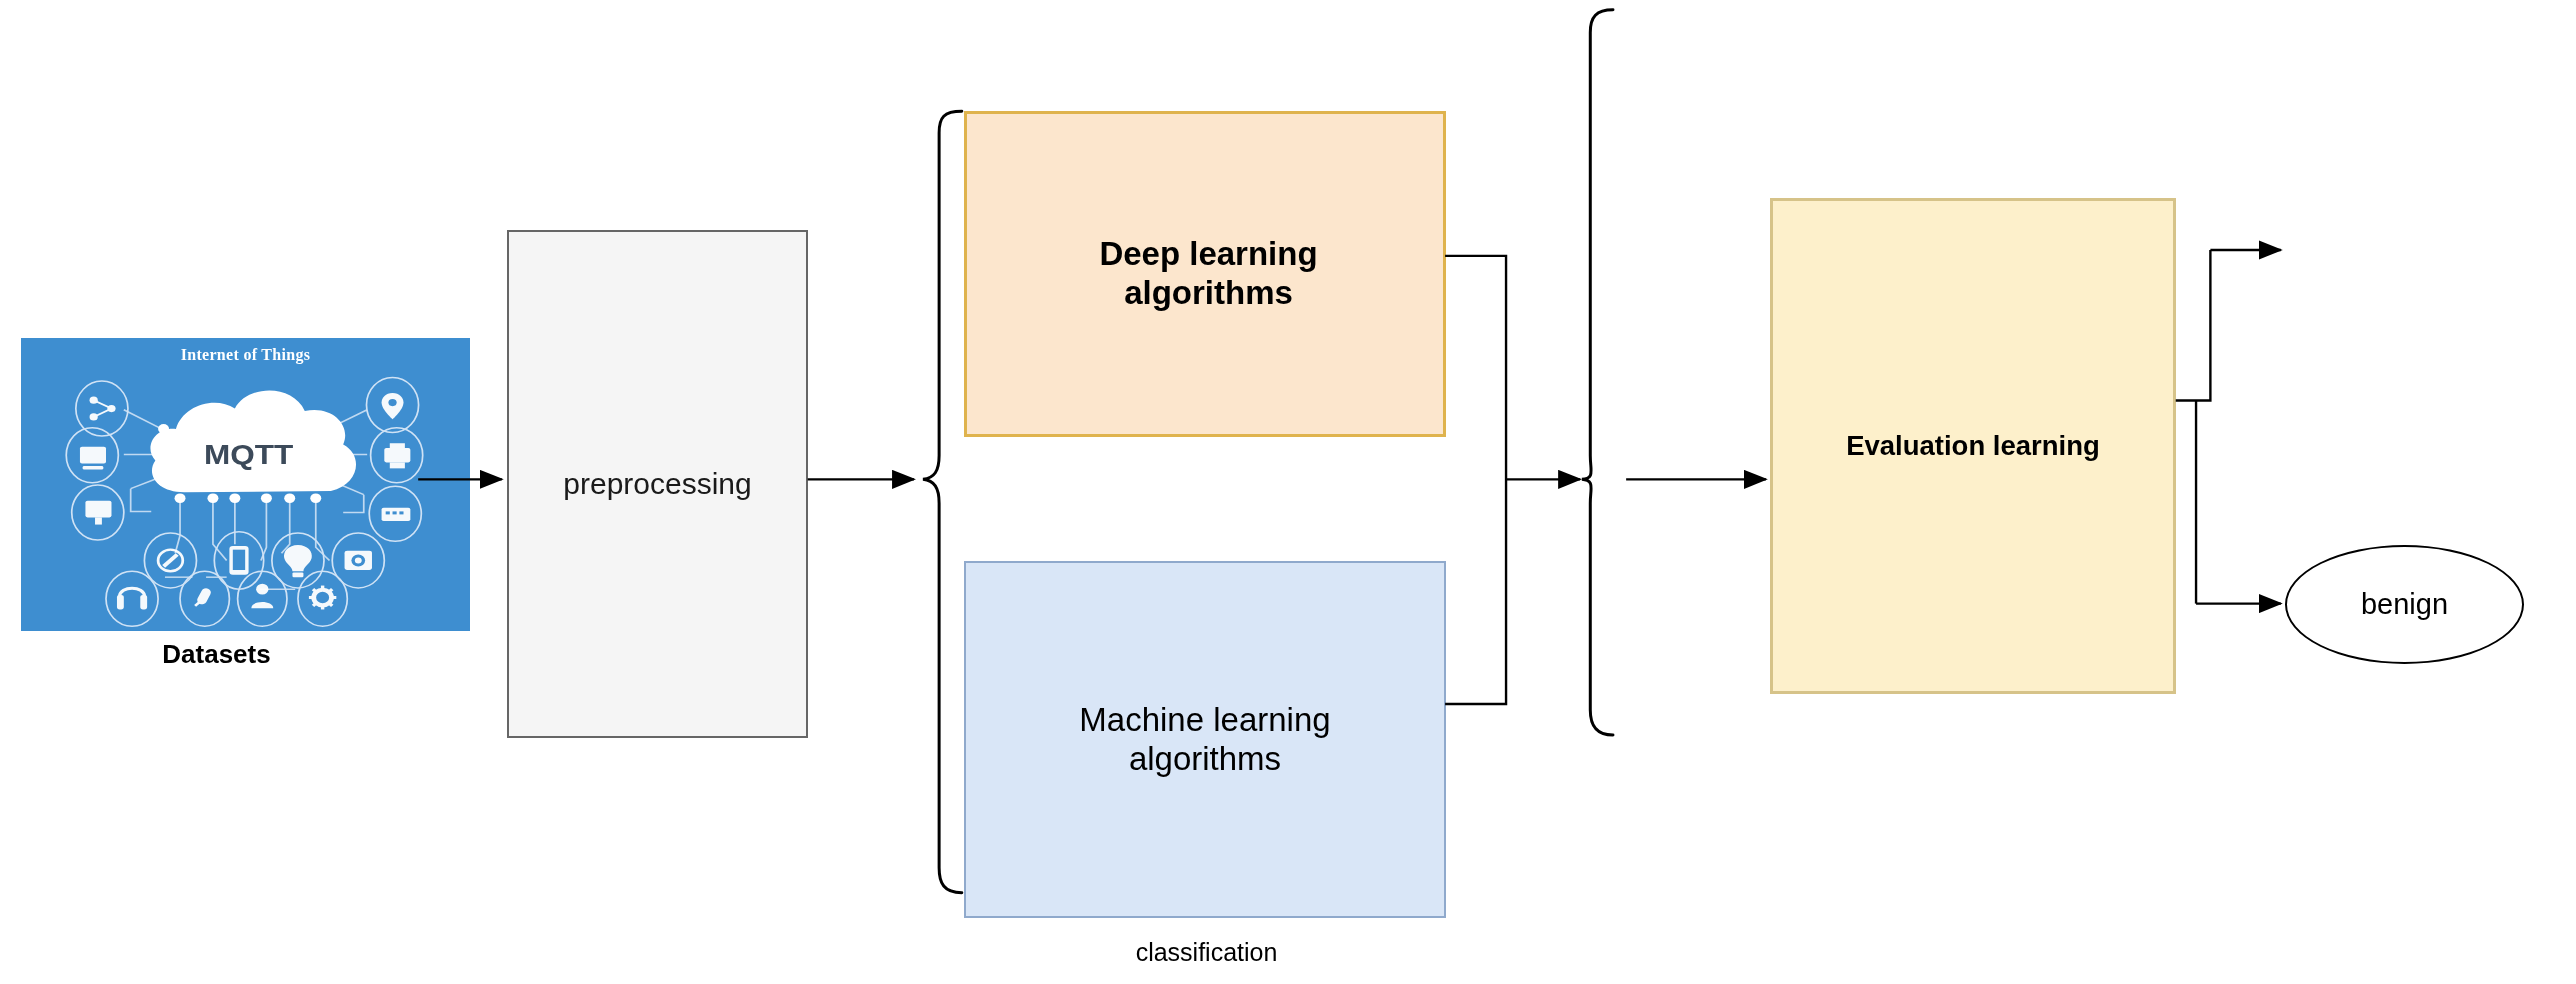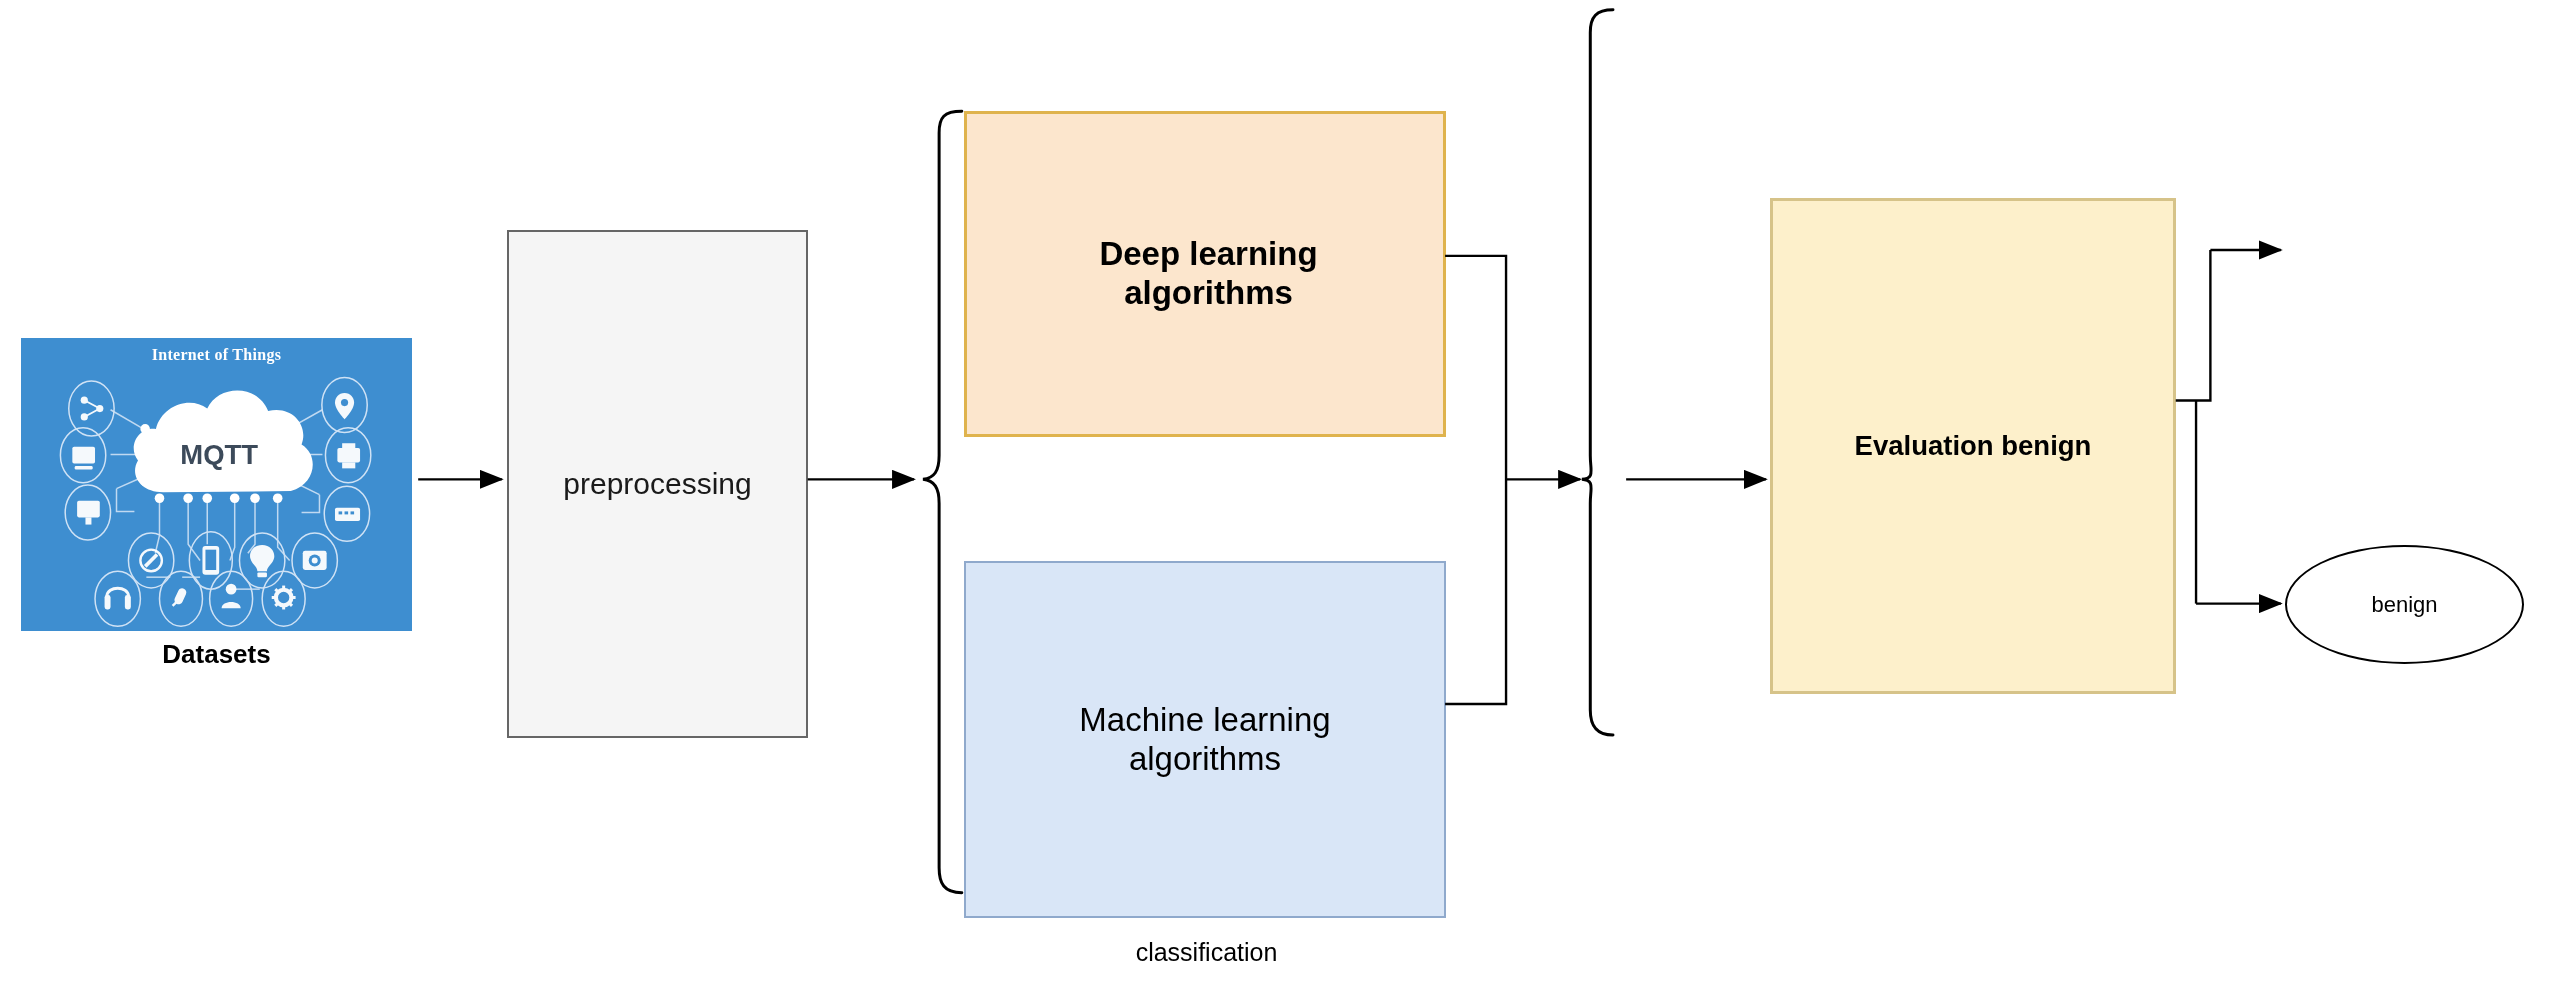--- a/index.html
+++ b/index.html
@@ -12,21 +12,21 @@
     width: 2576px;
     height: 985px;
     background: #ffffff;
     font-family: "Liberation Sans", sans-serif;
     overflow: hidden;
   }
   .abs { position: absolute; }
 
   
   #iot-image {
-    left: 21px; top: 338px; width: 391px; height: 293px;
+    left: 21px; top: 338px; width: 449px; height: 293px;
     background: #3e8ed0;
     overflow: hidden;
   }
   #iot-title {
     position: absolute;
     top: 8.4px; left: 0; width: 100%;
     text-align: center;
     color: #ffffff;
     font-weight: bold;
     font-size: 16px;
@@ -95,21 +95,21 @@
     justify-content: center;
     text-align: center;
     color: #000000;
   }
   #attacks-ellipse {
     left: 2285px; top: 185px; width: 239px; height: 119px;
     font-size: 31px;
   }
   #benign-ellipse {
     left: 2285px; top: 545px; width: 239px; height: 119px;
-    font-size: 22px;
+    font-size: 29px;
   }
 
   
   #classification-label {
     left: 1051px; top: 914px; width: 311px;
     text-align: center;
     font-size: 25px;
     color: #000000;
     margin-top: 24px;
   }
@@ -267,21 +267,21 @@
   <div id="machine-learning-box" class="abs box">
     <span>
       <span>Machine learning</span><br>
       <span>algorithms</span>
     </span>
   </div>
 
   <div id="classification-label" class="abs">classification</div>
 
   <div id="evaluation-box" class="abs box">
-    <span>Evaluation benign</span>
+    <span>Evaluation learning</span>
   </div>
 
   <div id="benign-ellipse" class="abs ellipse">
     <span>benign</span>
   </div>
 
   <svg id="connectors" viewBox="0 0 4312 1648" width="2576" height="985">
     <defs>
       <marker id="arrowhead" markerWidth="10" markerHeight="8" refX="9.2" refY="4" orient="auto" markerUnits="strokeWidth">
         <path d="M0,0 L10,4 L0,8 z" fill="#000000"></path>

